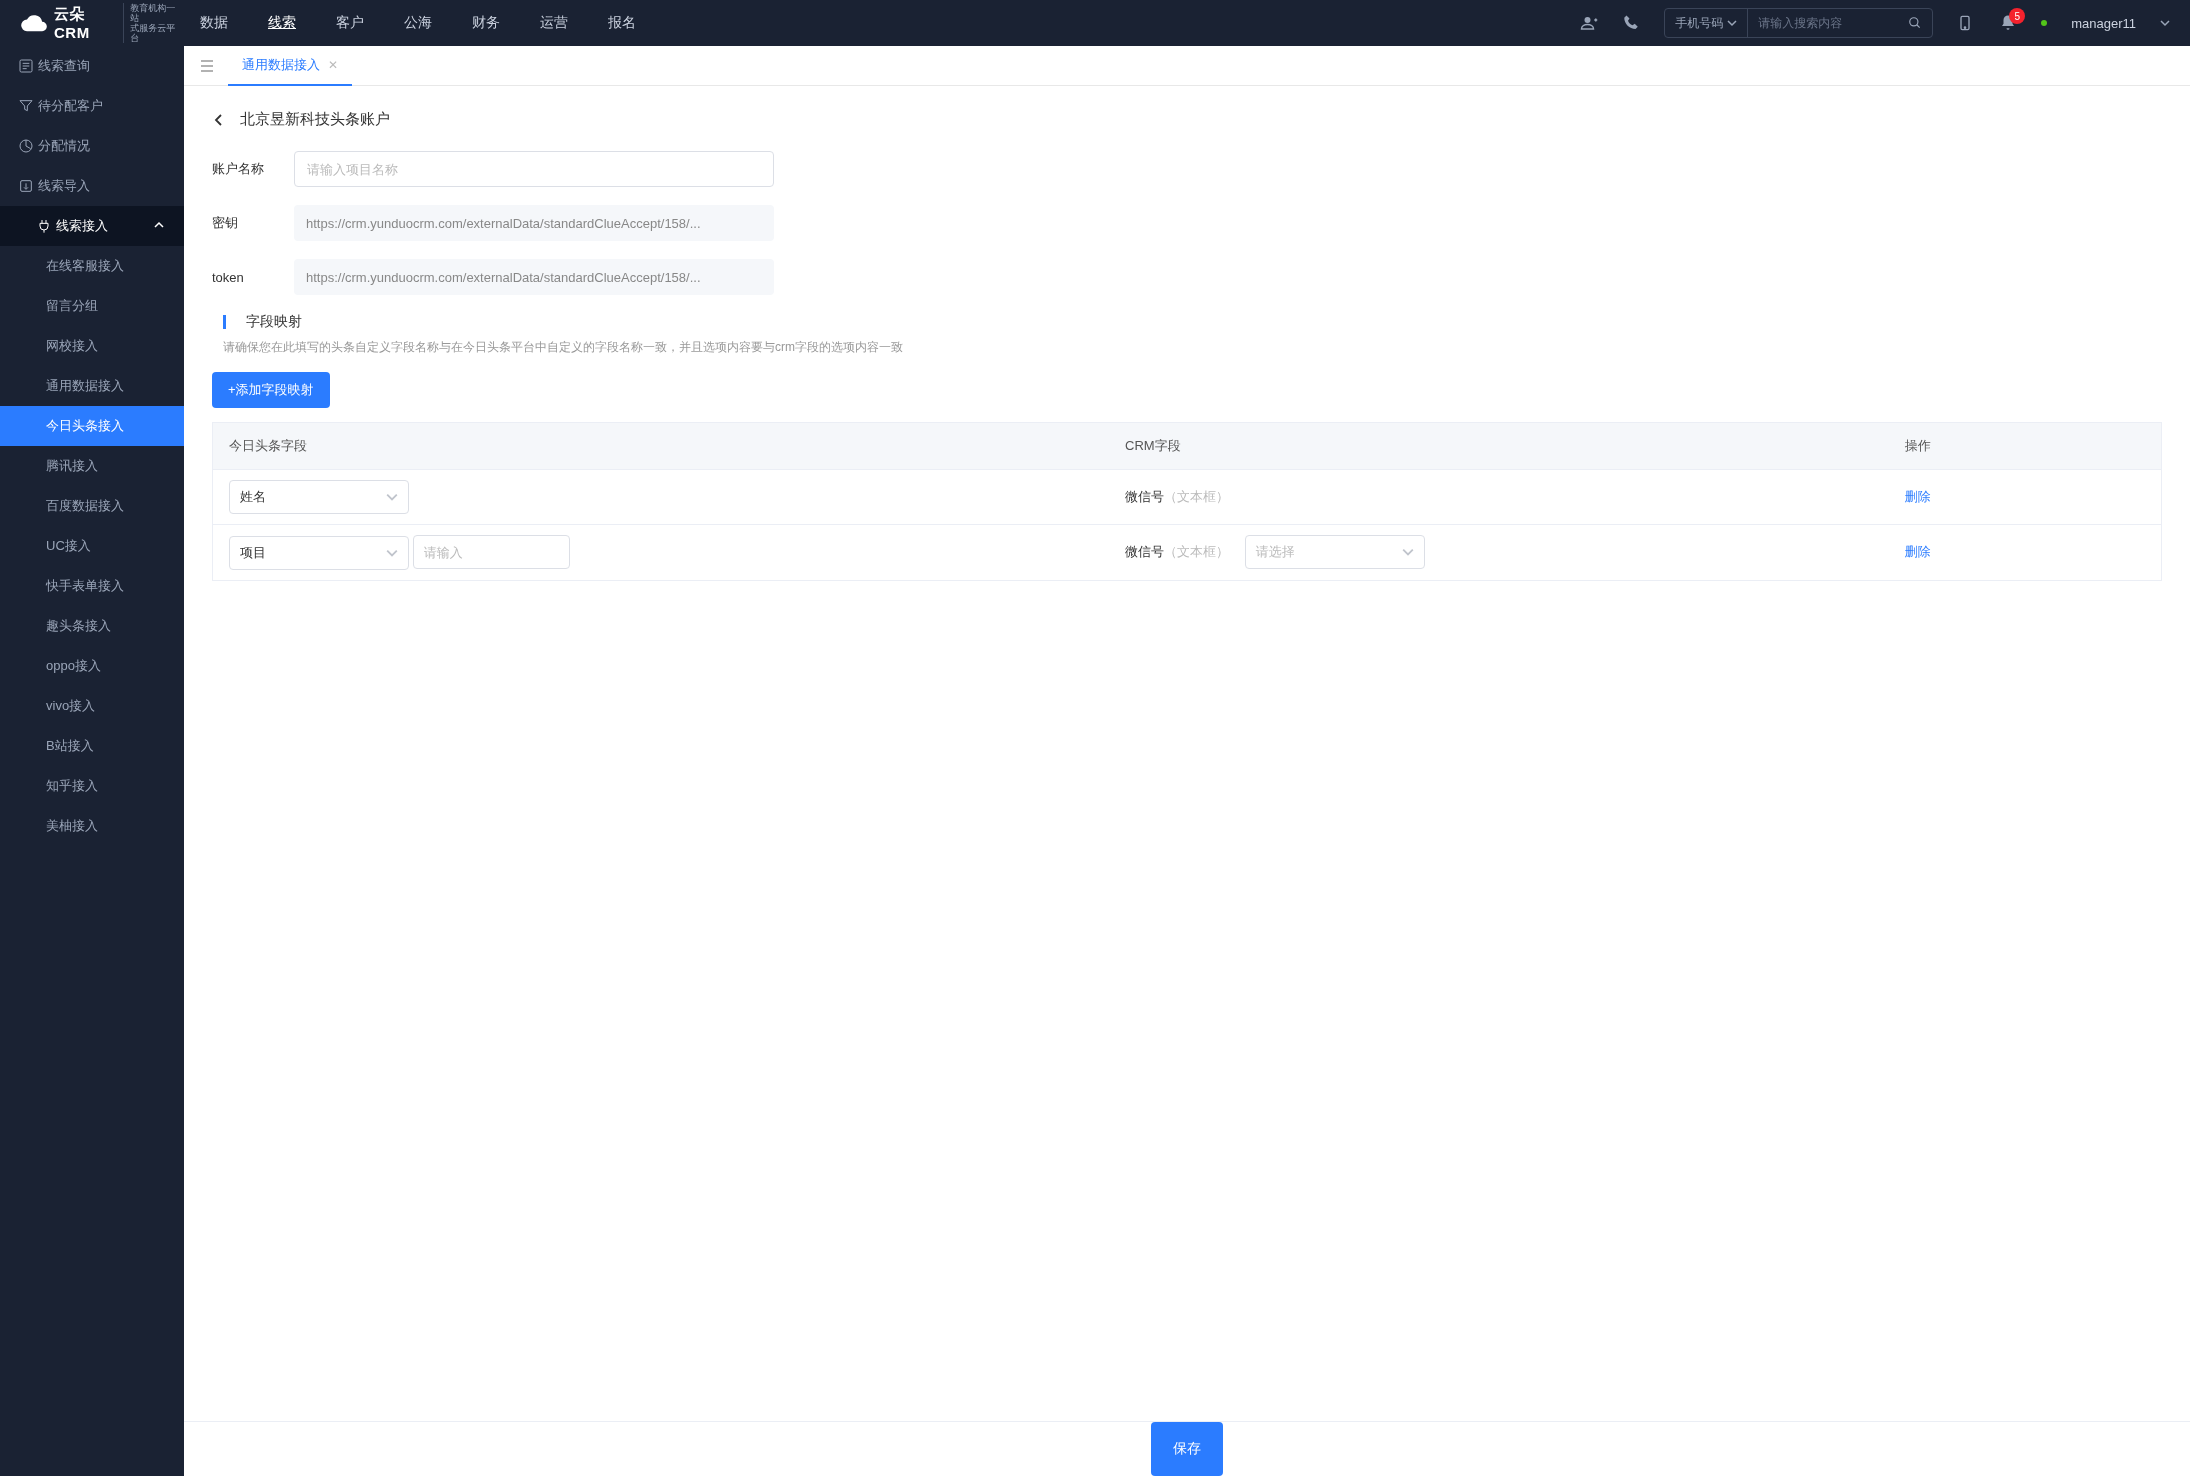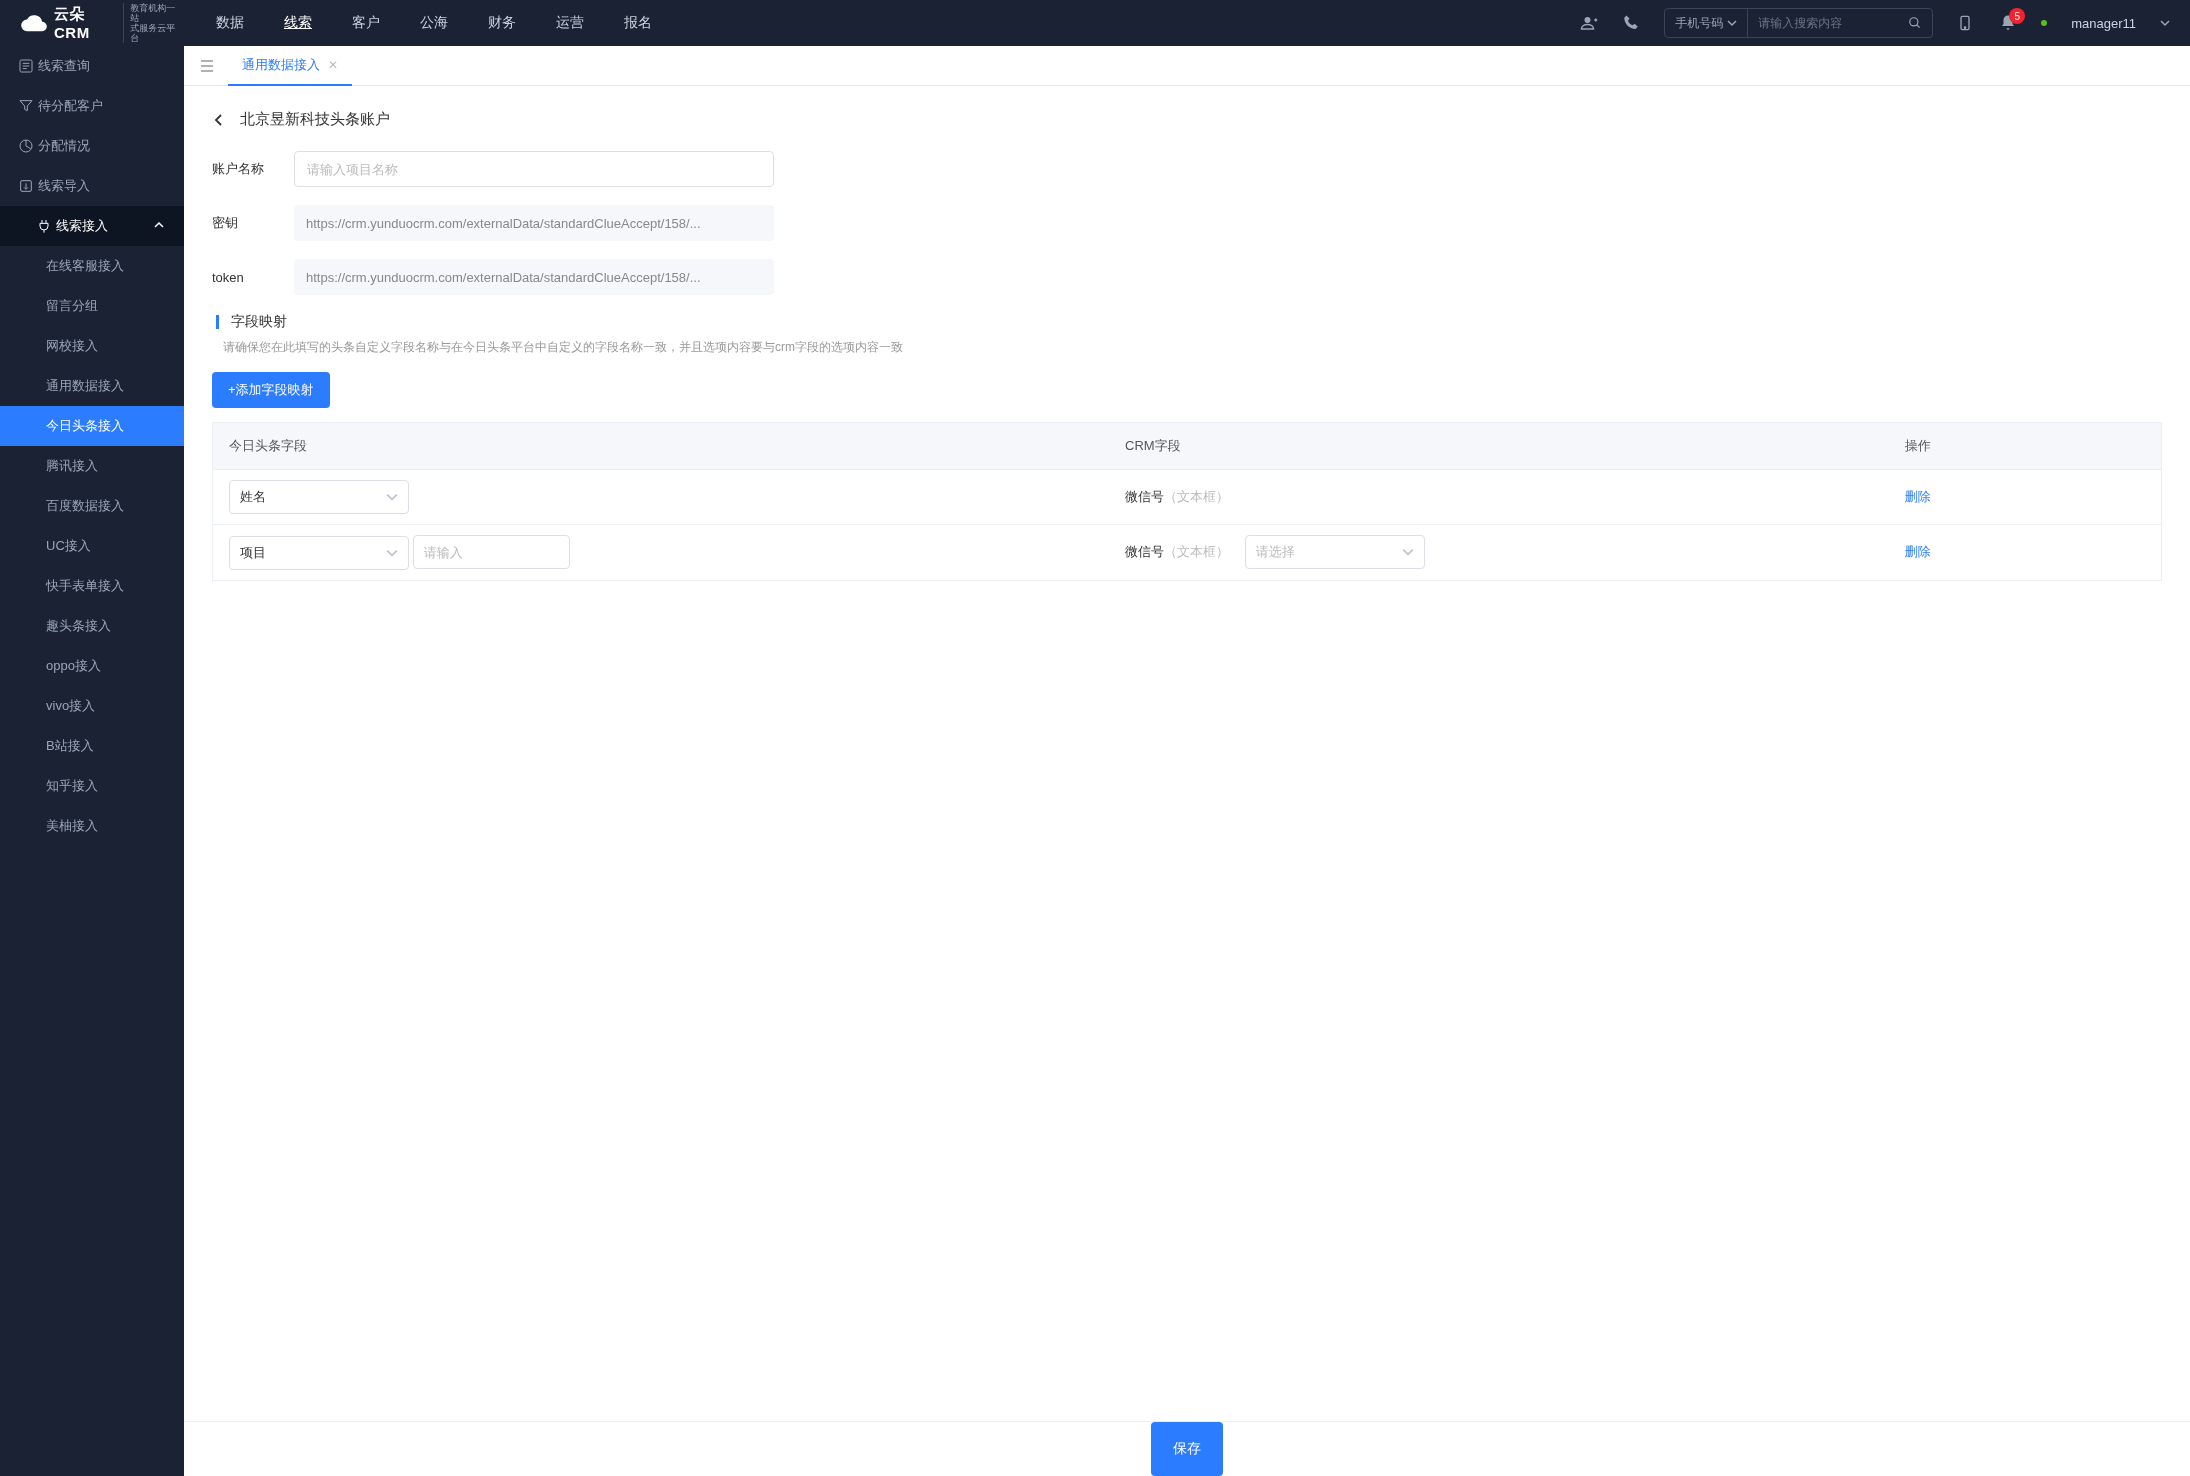--- a/index.html
+++ b/index.html
@@ -2,21 +2,21 @@
 <html><head>
 <meta charset="utf-8">
 <style>
 * { margin:0; padding:0; box-sizing:border-box; font-family:-apple-system,BlinkMacSystemFont,"Segoe UI","PingFang SC","Microsoft YaHei",sans-serif; }
 body { background:#f5f6f8; color:#333; font-size:14px; }
 .header { height:46px; background:#1a2233; display:flex; align-items:center; padding:0 20px; color:#fff; }
 .logo-area { display:flex; align-items:center; gap:6px; width:160px; }
 .logo-icon { width:28px; height:28px; display:flex; align-items:center; justify-content:center; }
 .logo-txt { font-size:15px; font-weight:600; letter-spacing:.5px; }
 .logo-sub { font-size:9px; color:#9aa5b8; line-height:10px; border-left:1px solid #3a4458; padding-left:6px; margin-left:2px; }
-.topnav { display:flex; gap:40px; margin-left:36px; }
+.topnav { display:flex; gap:40px; margin-left:20px; }
 .topnav-item { color:#ccd3e0; cursor:pointer; font-size:14px; }
 .topnav-item.active { color:#fff; font-weight:500;text-decoration:underline; }
 .top-right { margin-left:auto; display:flex; align-items:center; gap:24px; }
 .top-icon { width:18px; height:18px; color:#9aa5b8; cursor:pointer; }
 .search-wrap { display:flex; align-items:center; border:1px solid #3a4458; border-radius:4px; overflow:hidden; height:30px; }
 .search-sel { background:transparent; color:#9aa5b8; font-size:12px; padding:0 10px; display:flex; align-items:center; gap:4px; border-right:1px solid #3a4458; height:100%; cursor:pointer; }
 .search-input { background:transparent; border:none; outline:none; color:#fff; font-size:12px; padding:0 10px; width:150px; }
 .search-input::placeholder { color:#6a7488; }
 .search-btn { padding:0 10px; cursor:pointer; display:flex; align-items:center; }
 .notif { position:relative; cursor:pointer; }
@@ -38,21 +38,21 @@
 .tab-close { color:#bbb; cursor:pointer; font-size:12px; }
 .page { flex:1; overflow-y:auto; padding:24px 28px 80px; position:relative; }
 .page-head { display:flex; align-items:center; gap:10px; margin-bottom:22px; }
 .back-btn { cursor:pointer; width:18px; height:18px; display:flex; align-items:center; }
 .page-title { font-size:15px; font-weight:500; color:#333; }
 .form-row { display:flex; align-items:center; margin-bottom:18px; }
 .form-label { width:78px; text-align:left; font-size:13px; color:#333; margin-right:4px; }
 .form-input { width:480px; height:36px; border:1px solid #dcdfe6; border-radius:4px; padding:0 12px; font-size:13px; outline:none; background:#fff; }
 .form-input::placeholder { color:#bbb; }
 .form-input.readonly { background:#f5f7fa; color:#888; border:none; }
-.section-head { display:flex; align-items:center; gap:12px; margin:14px 4px 8px; }
+.section-head { display:flex; align-items:center; gap:20px; margin:14px 11px 8px; }
 .section-bar { width:3px; height:14px; background:#2b7cff; }
 .section-title { font-size:14px; font-weight:500; color:#333; }
 .section-desc { font-size:12px; color:#999; margin-bottom:16px; padding-left:11px; }
 .add-btn { background:#2b7cff; color:#fff; border:none; border-radius:4px; padding:9px 16px; font-size:13px; cursor:pointer; margin-bottom:14px; }
 .tbl { width:100%; border-collapse:collapse; border:1px solid #ebeef5; }
 .tbl th { background:#f5f7fa; text-align:left; padding:14px 16px; font-weight:500; font-size:13px; color:#555; border-bottom:1px solid #ebeef5; }
 .tbl td { padding:10px 16px; border-bottom:1px solid #ebeef5; font-size:13px; vertical-align:middle; }
 .sel { display:inline-flex; align-items:center; justify-content:space-between; border:1px solid #dcdfe6; border-radius:4px; height:34px; padding:0 10px; font-size:13px; cursor:pointer; background:#fff; min-width:180px; }
 .sel-arrow { color:#c0c4cc; }
 .sel.placeholder { color:#bbb; }

